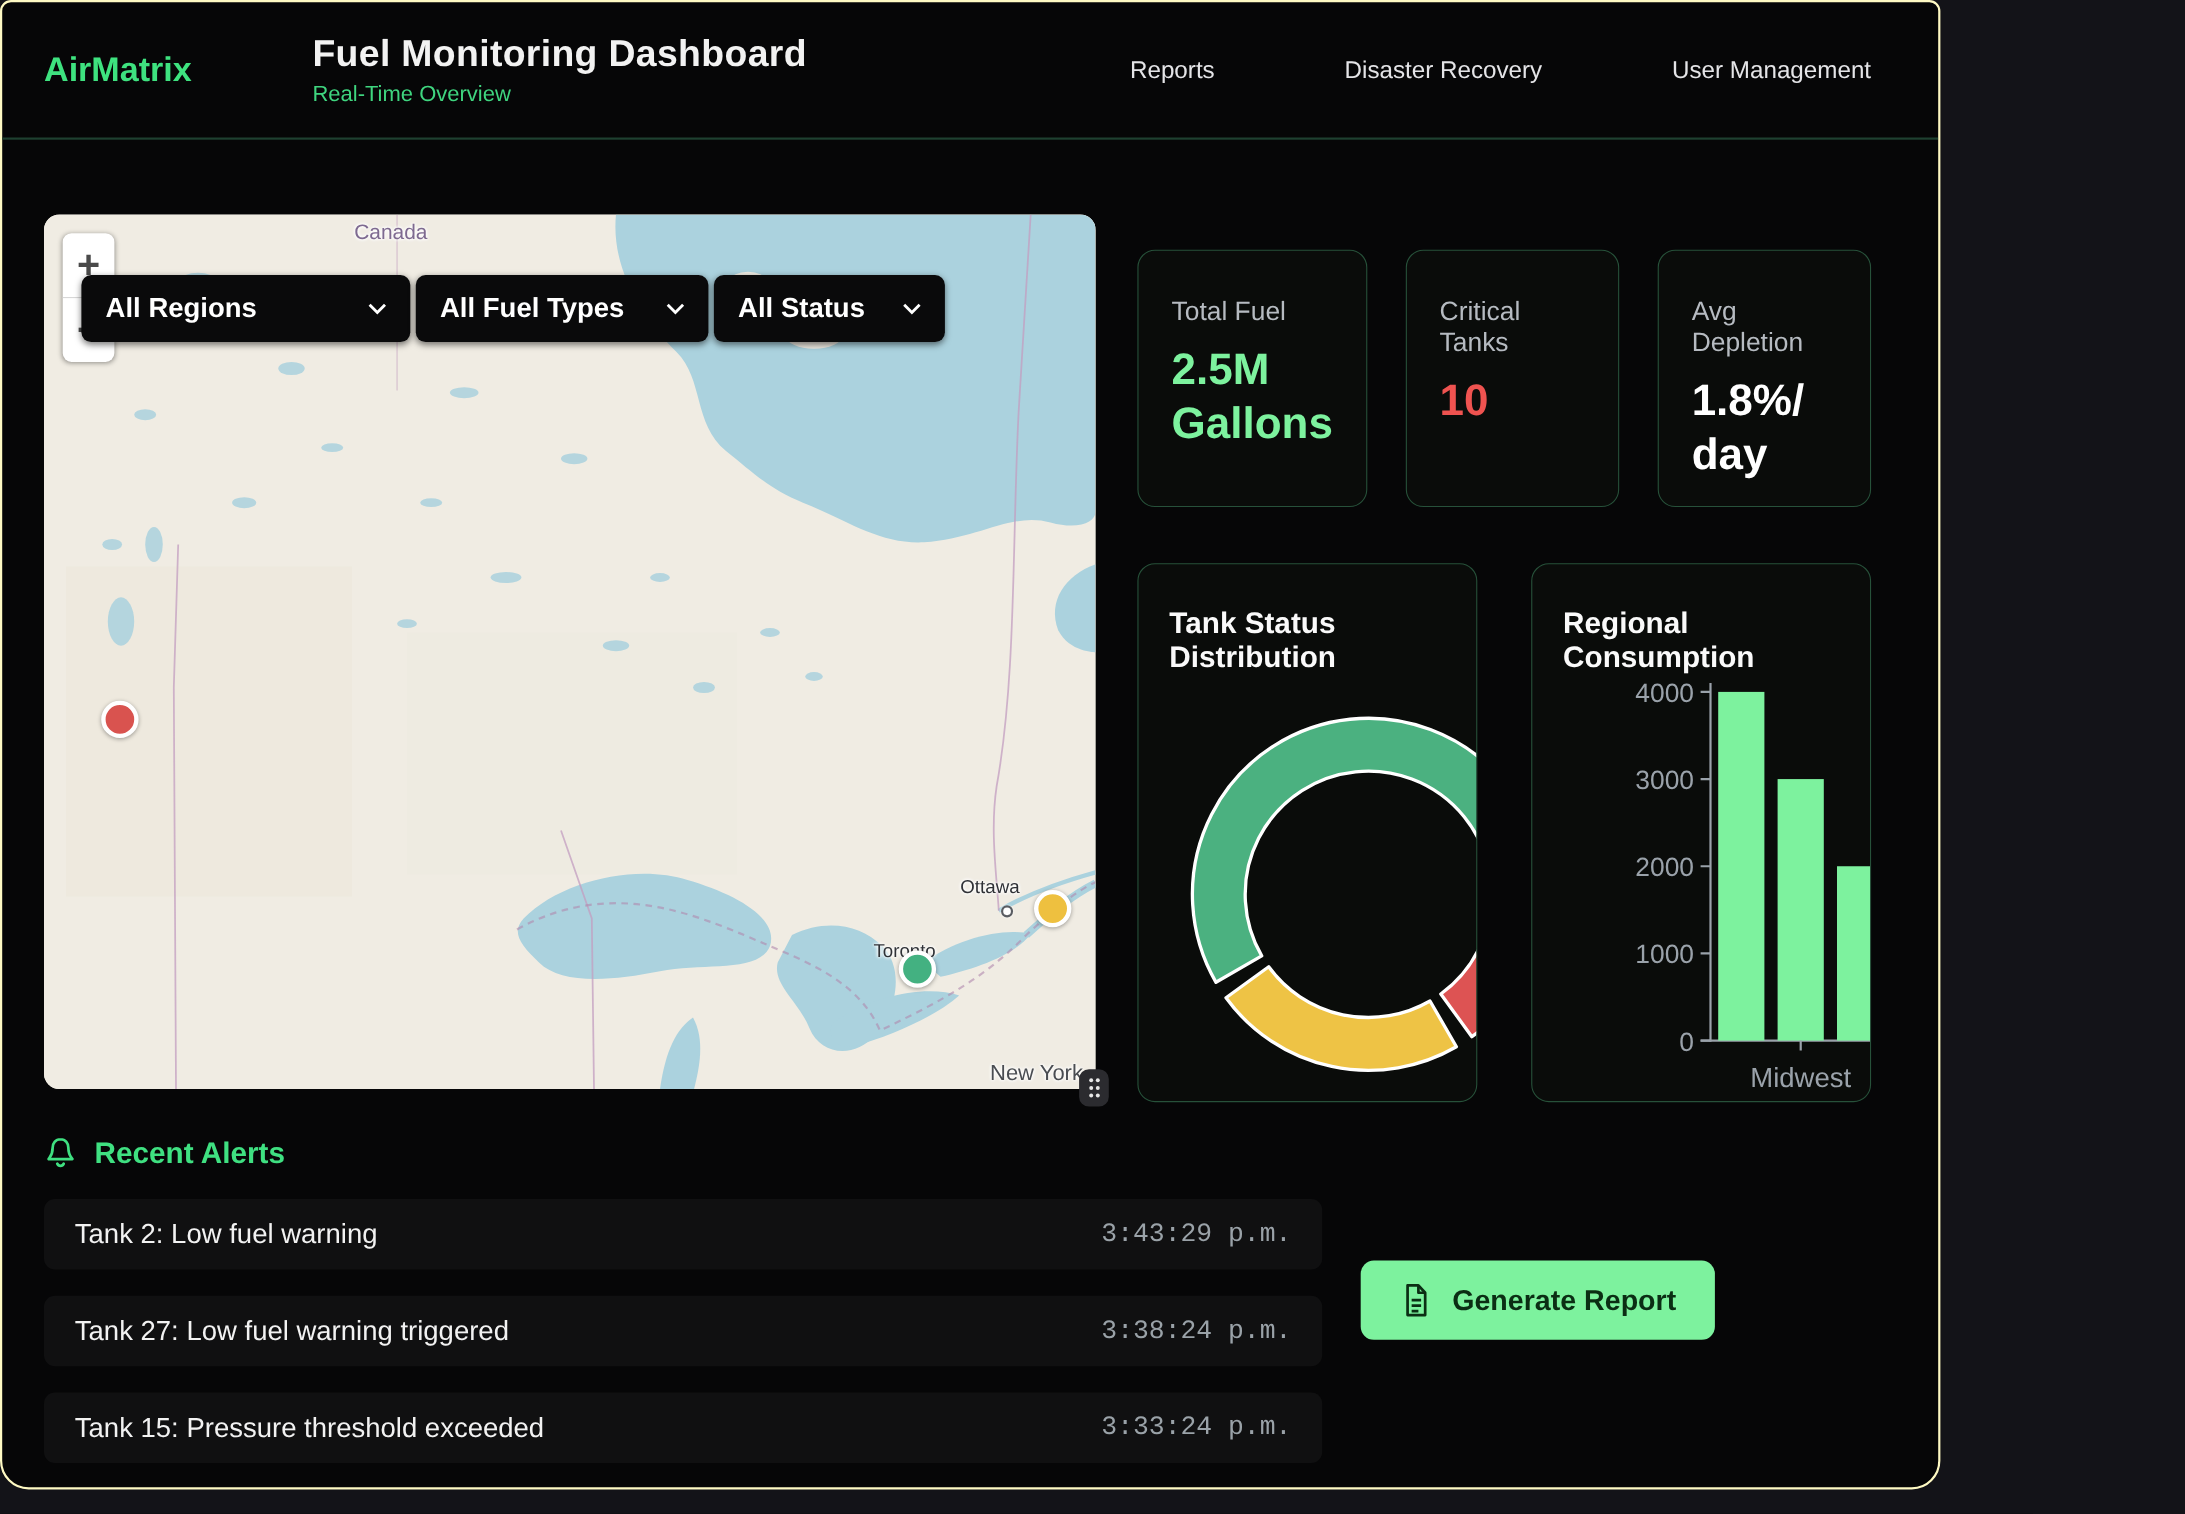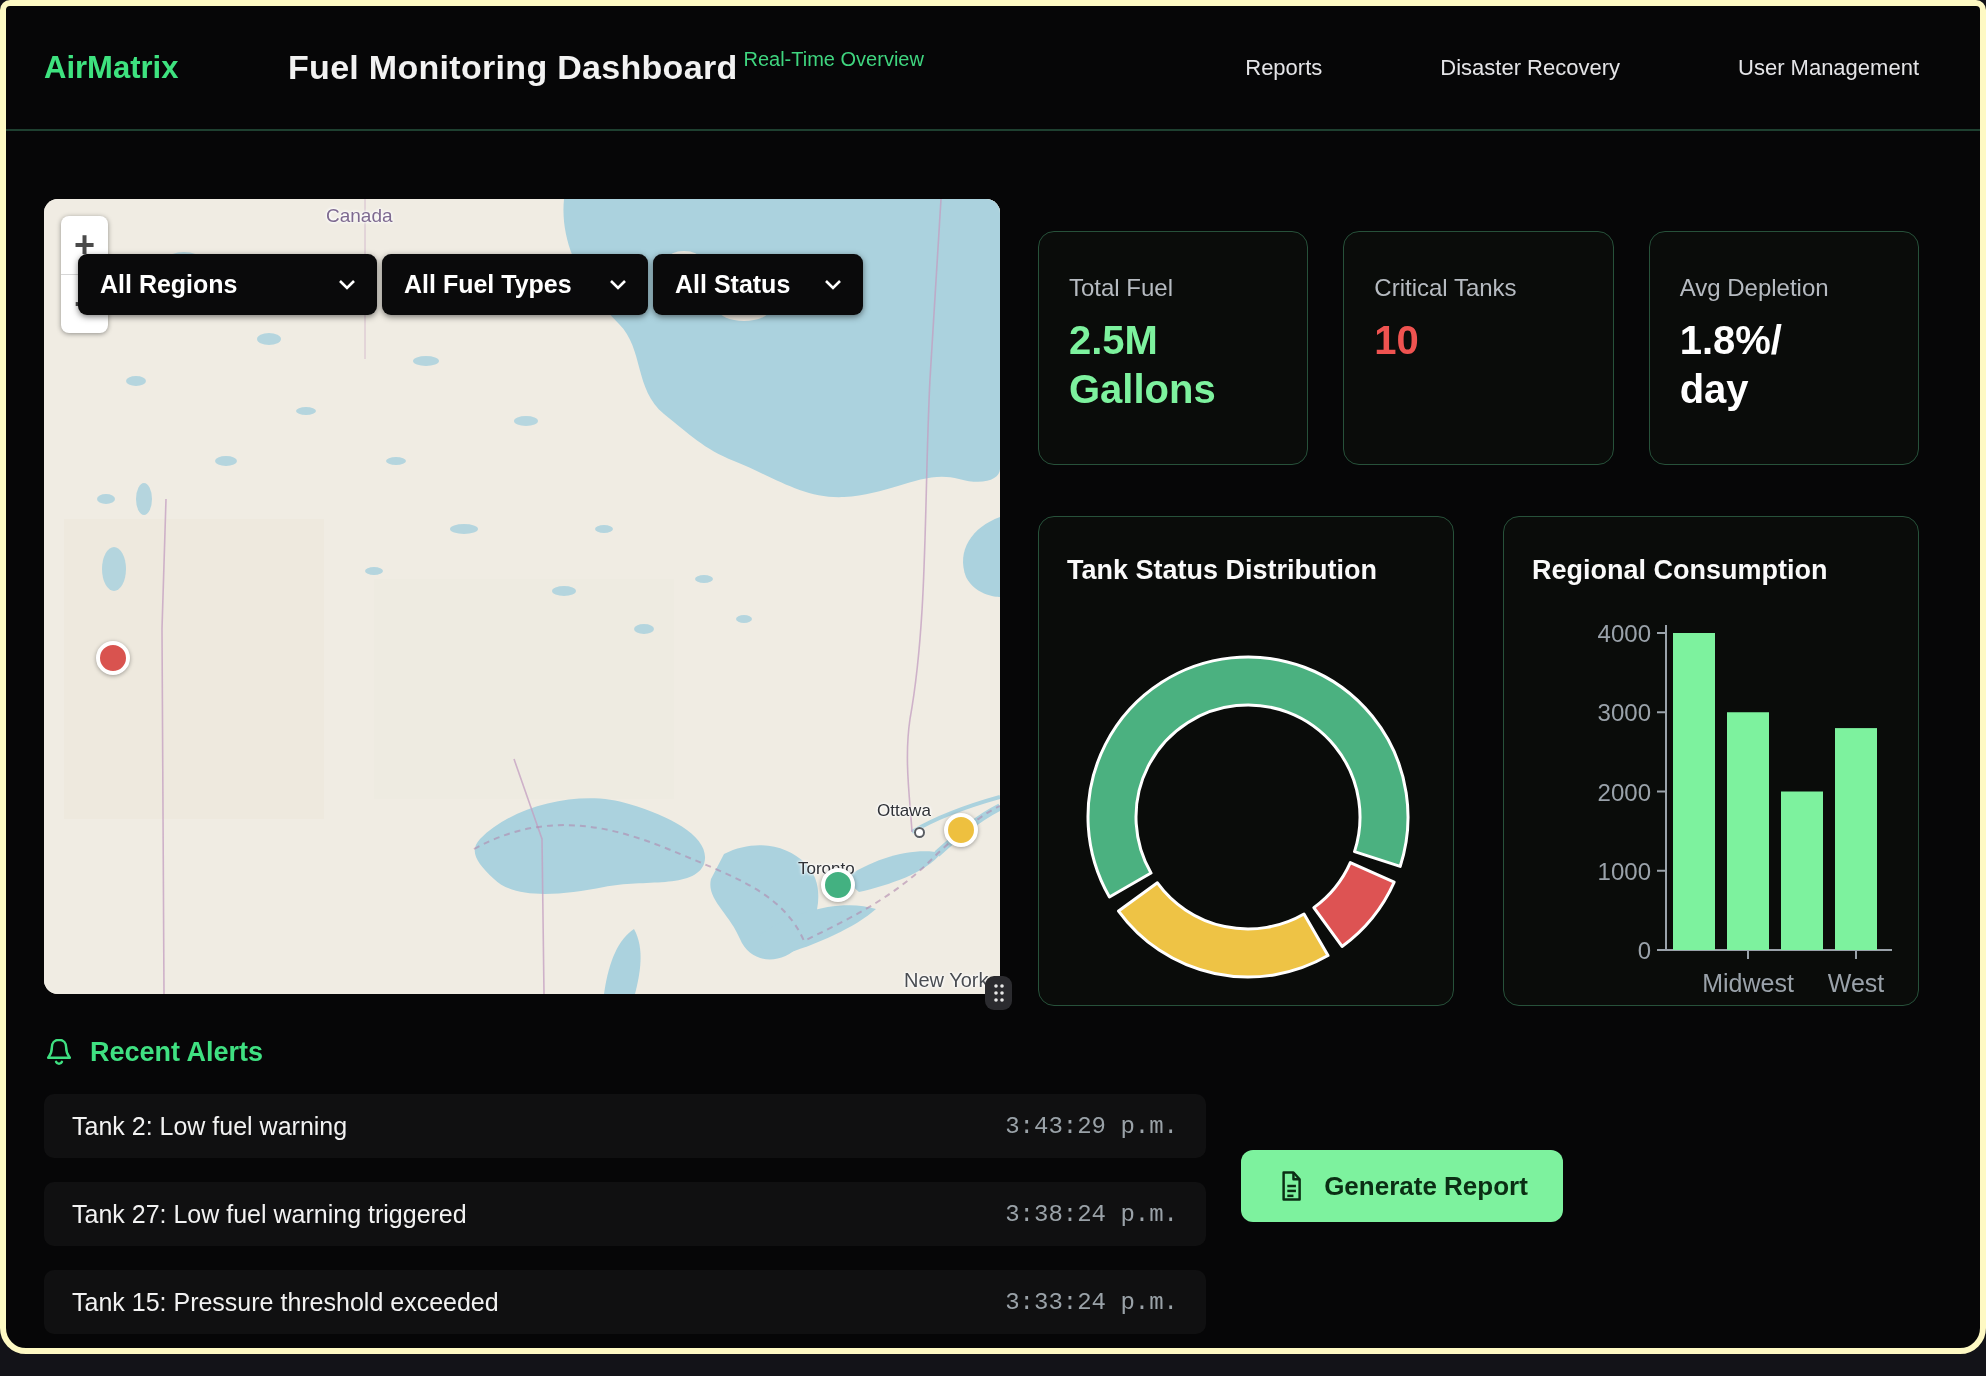--- a/index.html
+++ b/index.html
@@ -1,25 +1,25 @@
 <!DOCTYPE html>
 <html><head>
 <meta charset="utf-8">
 <style>
   * { margin:0; padding:0; box-sizing:border-box; }
   html,body { width:1986px; height:1376px; background:#131318; overflow:hidden;
               font-family:"Liberation Sans", sans-serif; }
-  .app { position:relative; width:1986px; height:1354px; background:#060607;
-         border:6px solid #fef9c3; border-radius:10px 10px 26px 26px; overflow:hidden; }
+  .app { position:relative; width:1764px; height:1354px; background:#060607;
+         border:2px solid #fef9c3; border-radius:10px 10px 26px 26px; overflow:hidden; }
 
   
   .header { display:flex; align-items:center; height:125px; border-bottom:2px solid #1e4030;
             padding:0 61px 0 38px; }
   .brand { width:244px; font-size:31px; font-weight:bold; color:#3ee27f; }
-  .title-block { display:flex; flex-direction:row; gap:6px; }
+  .title-block { display:flex; flex-direction:column; gap:6px; }
   .page-title { font-size:34px; font-weight:bold; color:#f2f2f2; letter-spacing:.3px; }
   .page-subtitle { font-size:20px; font-weight:500; color:#3fd57f; }
   .nav { margin-left:auto; display:flex; gap:118px; }
   .nav-item { font-size:22px; color:#e4e4e7; cursor:pointer; }
 
   
   .main { display:flex; gap:38px; padding:68px 61px 0 38px; }
 
   
   .map-card { position:relative; width:956px; height:795px; border-radius:14px;

